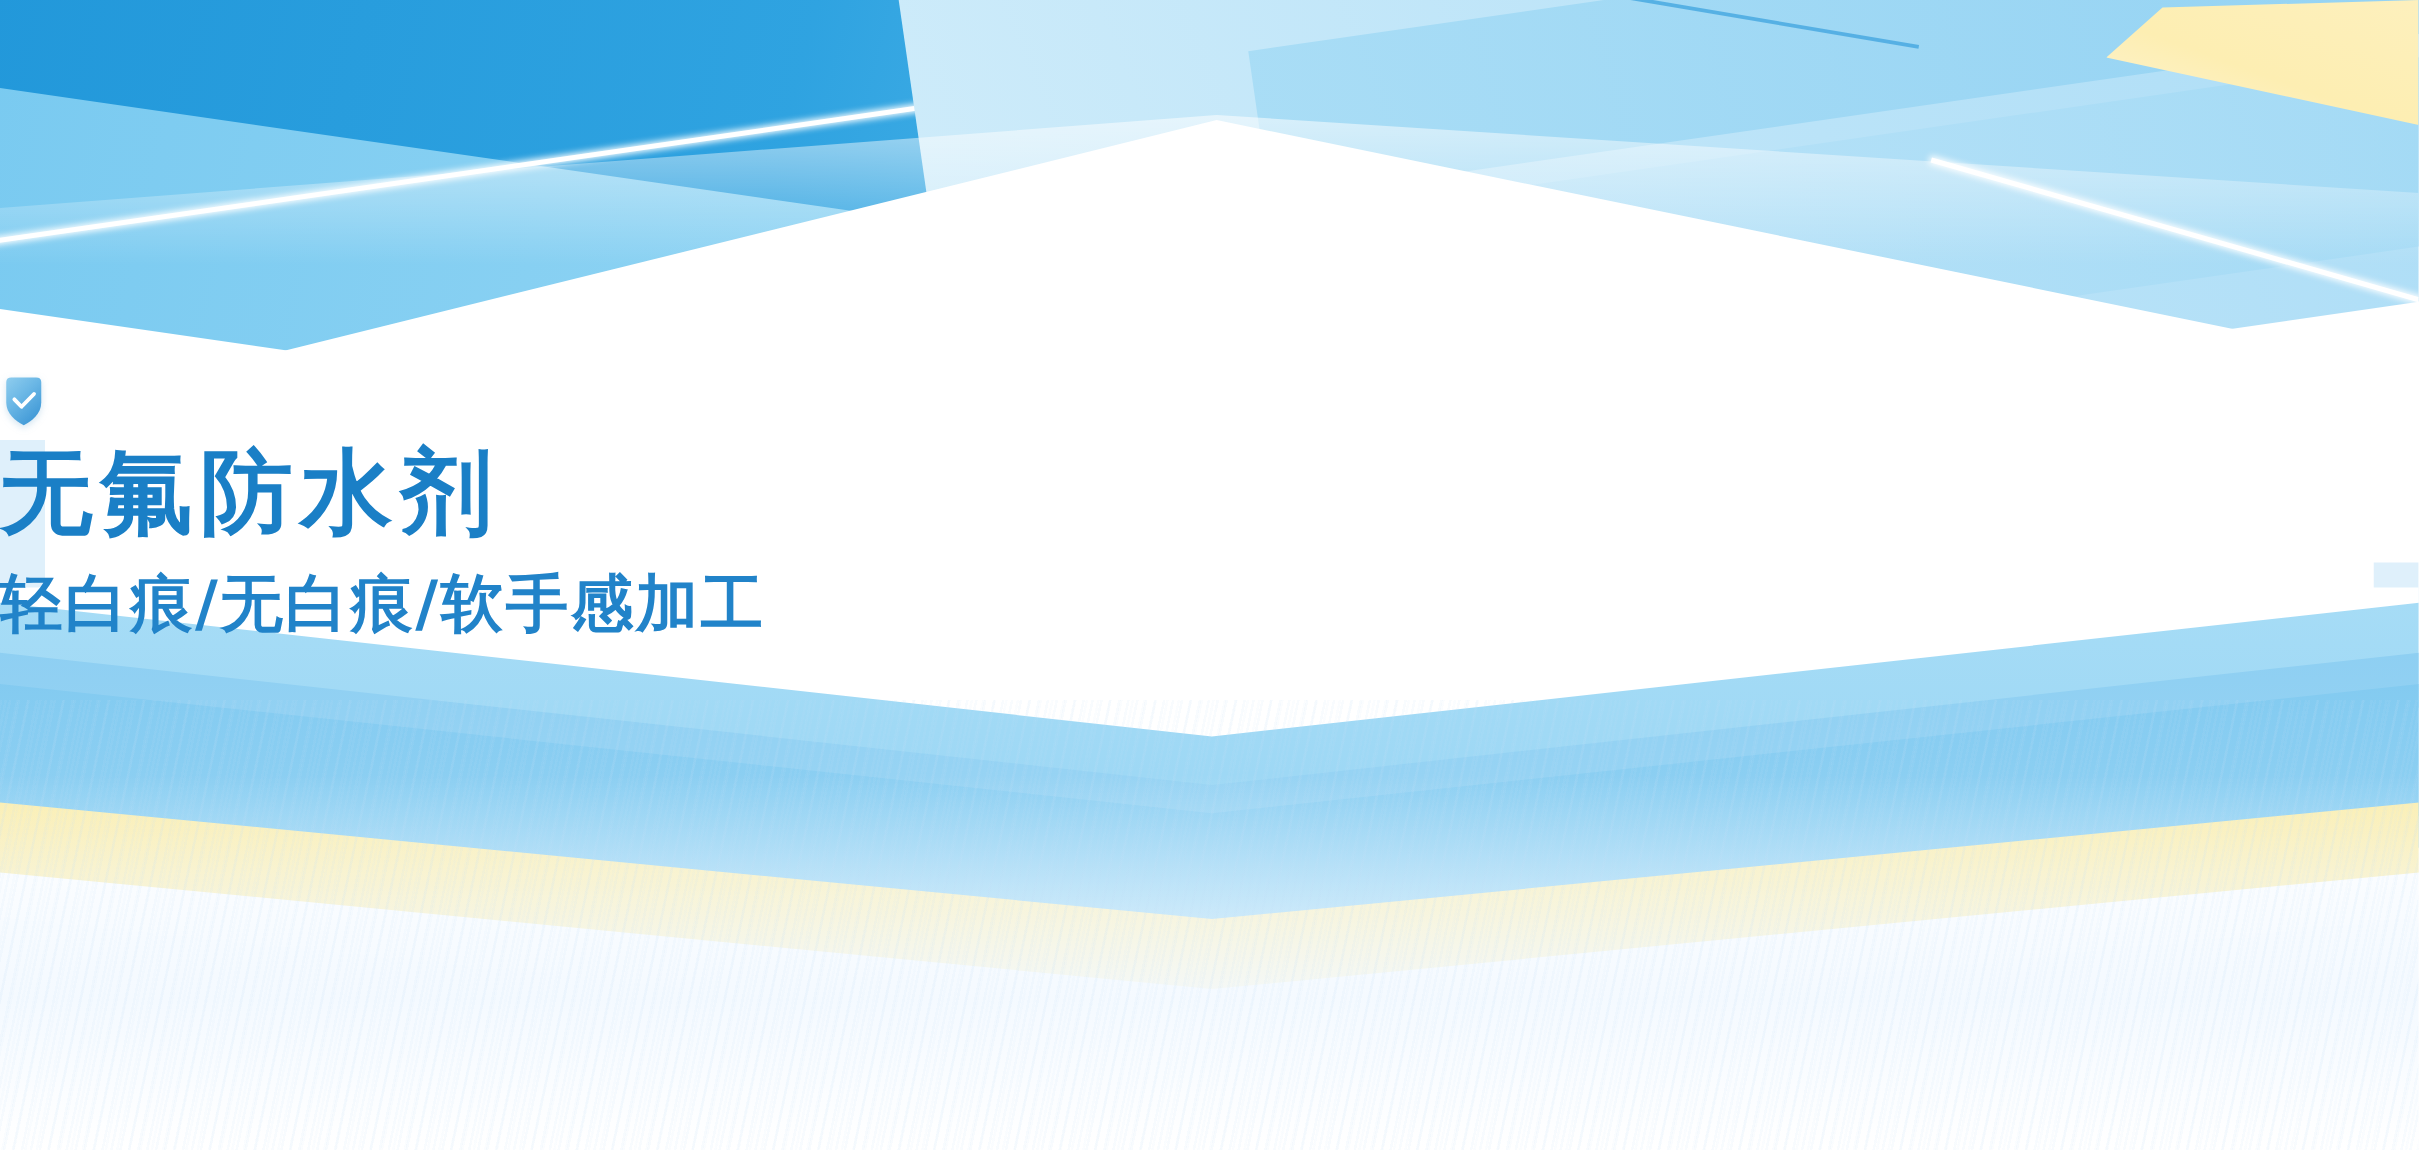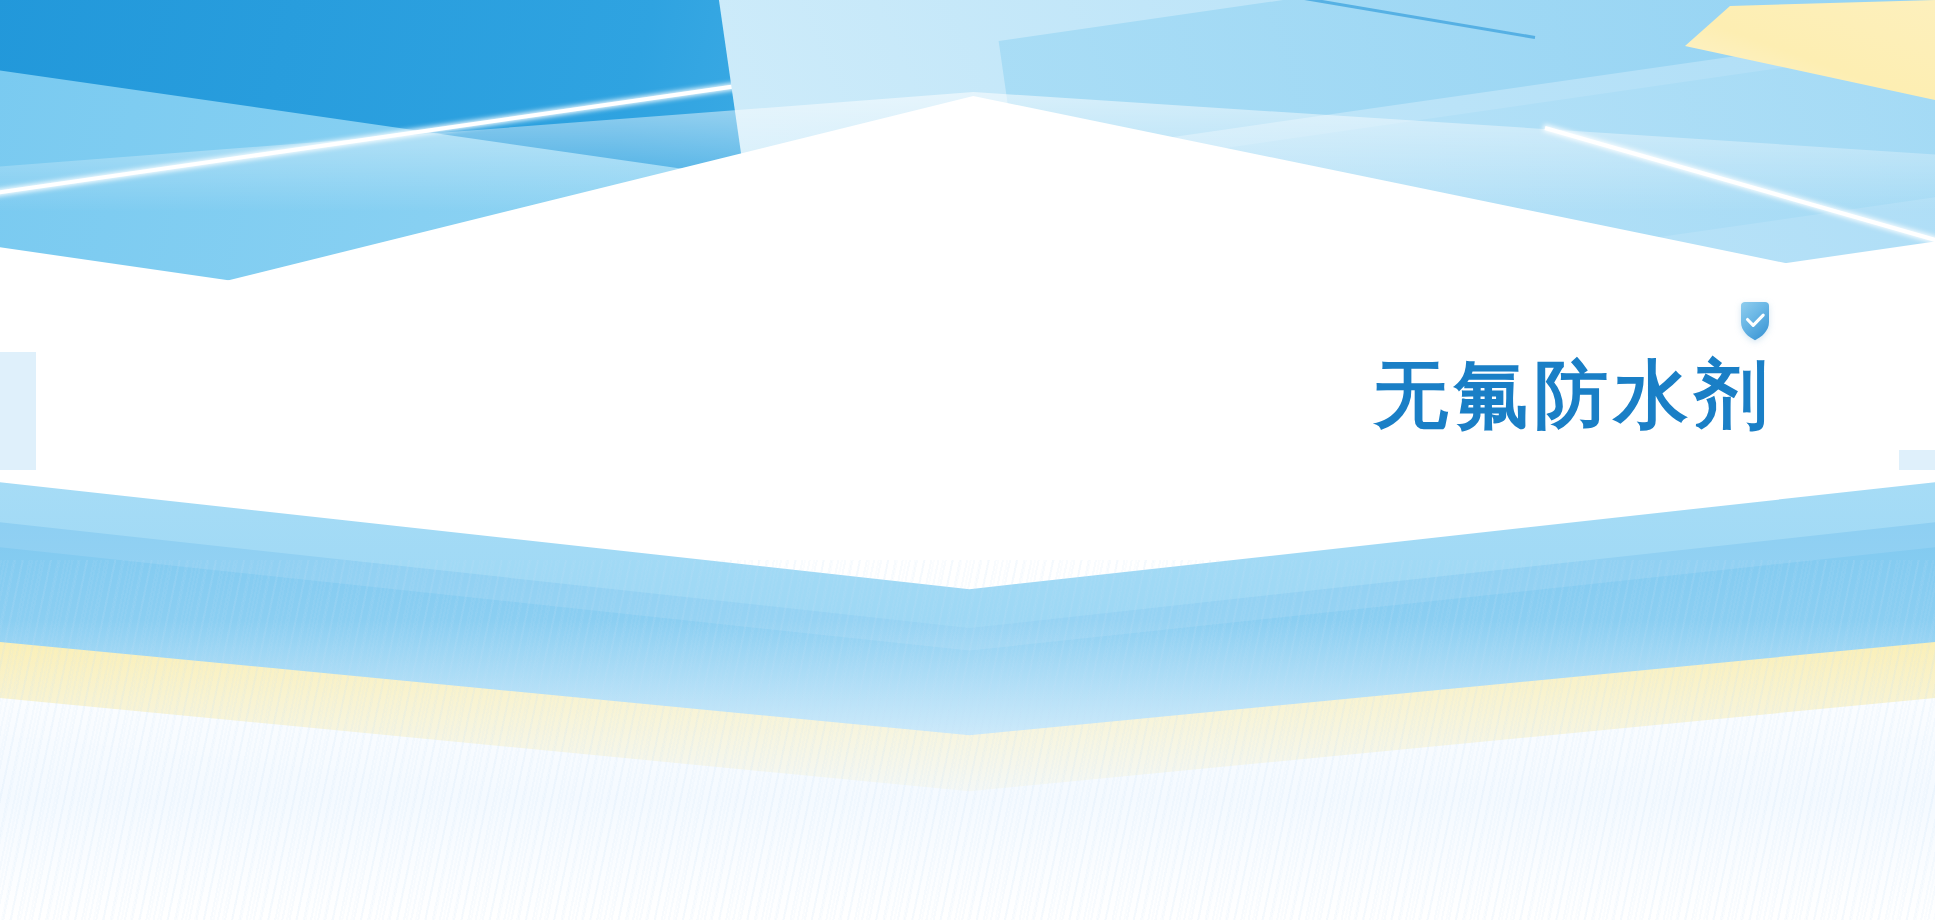--- a/index.html
+++ b/index.html
@@ -205,21 +205,21 @@
       repeating-linear-gradient(-78deg, rgba(200,226,248,.08) 0px, rgba(200,226,248,.08) 2px, rgba(255,255,255,0) 2px, rgba(255,255,255,0) 9px);
   }
 
   
   .content {
     position: absolute;
     left: 0; top: 0;
     width: 1774px; height: 920px;
     display: flex;
     flex-direction: column;
-    align-items: flex-end;
+    align-items: flex-start;
     z-index: 20;
   }
 
   .shield-icon {
     margin-top: 300px;
     width: 38px;
     height: 42px;
     display: block;
     filter: drop-shadow(0 2px 3px rgba(80,150,200,.25));
   }
@@ -291,15 +291,16 @@
           <stop offset="45%" stop-color="#6cb8e6"></stop>
           <stop offset="100%" stop-color="#3f98d6"></stop>
         </linearGradient>
       </defs>
       <path d="M5 5.5 C5 3.2 6.6 2 9 2 L29 2 C31.4 2 33 3.2 33 5.5 L33 22 C33 31 25.5 37 19 40.2 C12.5 37 5 31 5 22 Z" fill="url(#shieldGrad)"></path>
       <path d="M11.5 19.5 L17.2 25.4 L27.2 15.2" fill="none" stroke="#ffffff" stroke-width="3.1" stroke-linecap="round" stroke-linejoin="round"></path>
     </svg>
 
     <h1 class="headline">无氟防水剂</h1>
 
+    <p class="subline">轻白痕/无白痕/软手感加工</p>
 
   </div>
 </div>
 
 </body></html>

